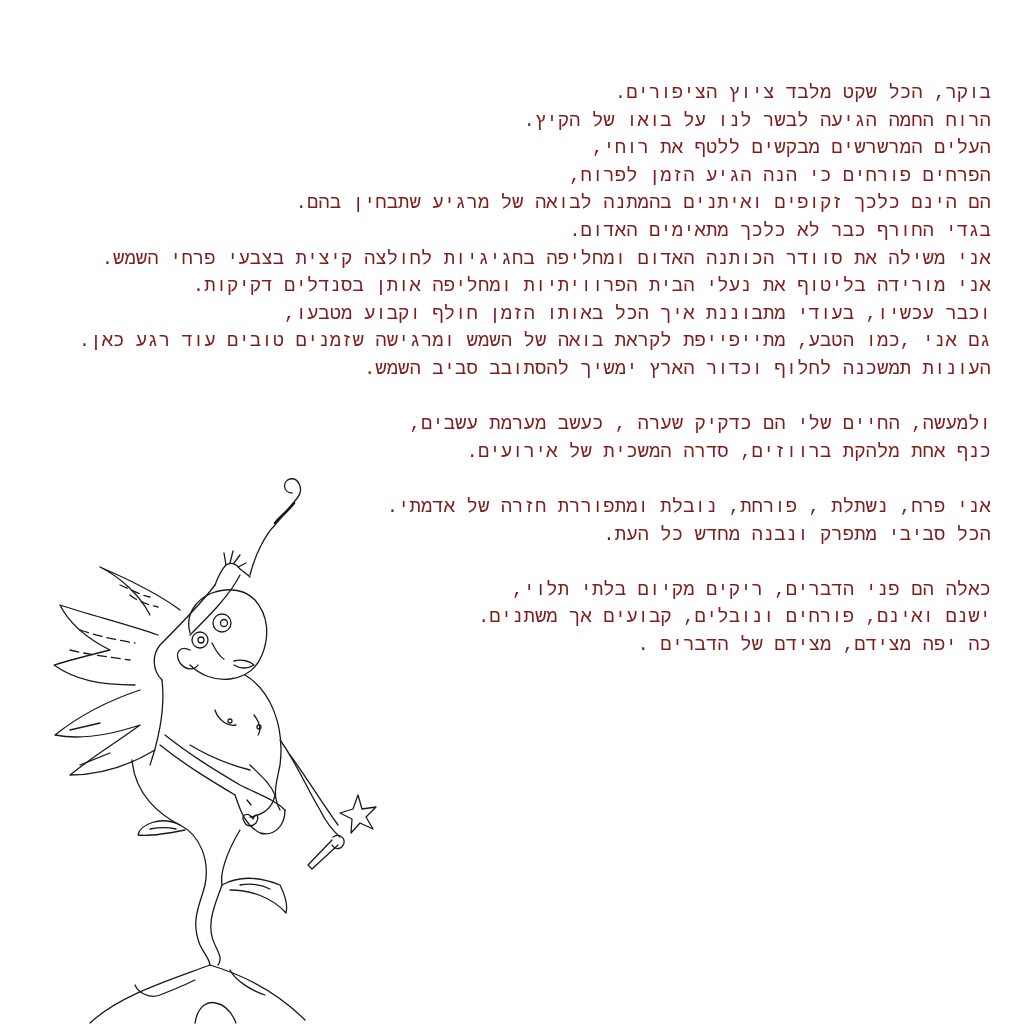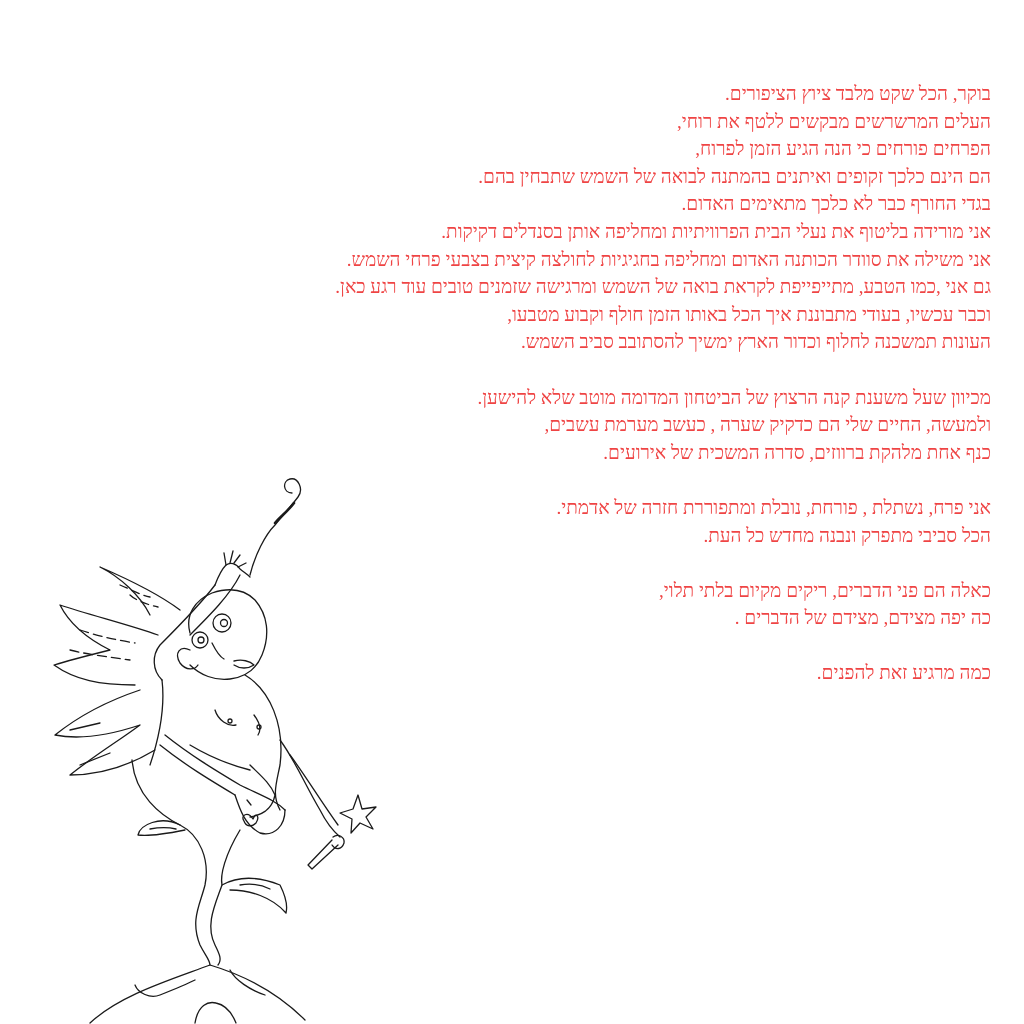--- a/index.html
+++ b/index.html
@@ -4,69 +4,67 @@
   <style>
     html, body { margin: 0; padding: 0; background: #ffffff; }
     body { width: 1024px; height: 1024px; position: relative; overflow: hidden; }
     .poem {
       position: absolute;
       right: 33px;
       top: 80px;
       width: 840px;
       direction: rtl;
       text-align: right;
-      font-family: Liberation Serif, serif;
+      font-family: Liberation Mono, monospace;
       font-size: 19px;
       line-height: 27.6px;
-      color: #ef4444;
+      color: #7f1d1d;
     }
     .stanza { margin: 0 0 27.6px 0; }
     .line { white-space: nowrap; display: block; }
     .illustration {
       position: absolute;
       left: 40px;
       top: 465px;
       width: 380px;
       height: 560px;
     }
     .illustration svg { width: 100%; height: 100%; }
   </style>
 </head>
 <body>
 
 <div class="page">
 
   <div class="poem">
     <div class="stanza">
       <span class="line">בוקר, הכל שקט מלבד ציוץ הציפורים.</span>
+      <span class="line">הרוח החמה הגיעה לבשר לנו על בואו של הקיץ.</span>
       <span class="line">העלים המרשרשים מבקשים ללטף את רוחי,</span>
       <span class="line">הפרחים פורחים כי הנה הגיע הזמן לפרוח,</span>
-      <span class="line">הם הינם כלכך זקופים ואיתנים בהמתנה לבואה של השמש שתבחין בהם.</span>
+      <span class="line">הם הינם כלכך זקופים ואיתנים בהמתנה לבואה של מרגיע שתבחין בהם.</span>
       <span class="line">בגדי החורף כבר לא כלכך מתאימים האדום.</span>
+      <span class="line">אני משילה את סוודר הכותנה האדום ומחליפה בחגיגיות לחולצה קיצית בצבעי פרחי השמש.</span>
       <span class="line">אני מורידה בליטוף את נעלי הבית הפרוויתיות ומחליפה אותן בסנדלים דקיקות.</span>
-      <span class="line">אני משילה את סוודר הכותנה האדום ומחליפה בחגיגיות לחולצה קיצית בצבעי פרחי השמש.</span>
+      <span class="line">וכבר עכשיו, בעודי מתבוננת איך הכל באותו הזמן חולף וקבוע מטבעו,</span>
       <span class="line">גם אני ,כמו הטבע, מתייפייפת לקראת בואה של השמש ומרגישה שזמנים טובים עוד רגע כאן.</span>
-      <span class="line">וכבר עכשיו, בעודי מתבוננת איך הכל באותו הזמן חולף וקבוע מטבעו,</span>
       <span class="line">העונות תמשכנה לחלוף וכדור הארץ ימשיך להסתובב סביב השמש.</span>
     </div>
     <div class="stanza">
-      <span class="line">מכיוון שעל משענת קנה הרצוץ של הביטחון המדומה מוטב שלא להישען.</span>
       <span class="line">ולמעשה, החיים שלי הם כדקיק שערה , כעשב מערמת עשבים,</span>
       <span class="line">כנף אחת מלהקת ברווזים, סדרה המשכית של אירועים.</span>
     </div>
     <div class="stanza">
       <span class="line">אני פרח, נשתלת , פורחת, נובלת ומתפוררת חזרה של אדמתי.</span>
       <span class="line">הכל סביבי מתפרק ונבנה מחדש כל העת.</span>
     </div>
     <div class="stanza">
       <span class="line">כאלה הם פני הדברים, ריקים מקיום בלתי תלוי,</span>
+      <span class="line">ישנם ואינם, פורחים ונובלים, קבועים אך משתנים.</span>
       <span class="line">כה יפה מצידם, מצידם של הדברים .</span>
-    </div>
-    <div class="stanza">
-      <span class="line">כמה מרגיע זאת להפנים.</span>
     </div>
   </div>
 
   <div class="illustration">
     <svg viewBox="0 0 380 560" fill="none" stroke="#1a1a1a" stroke-width="1.3" stroke-linecap="round" stroke-linejoin="round">
 
       <g>
         <path d="M210 110 C 215 90, 225 70, 235 60 C 245 48, 252 40, 258 32 C 264 24, 258 12, 250 14 C 242 16, 243 28, 252 28"></path>
         <path d="M235 58 C 240 52, 248 46, 254 38" stroke-width="2.6"></path>
       </g>

